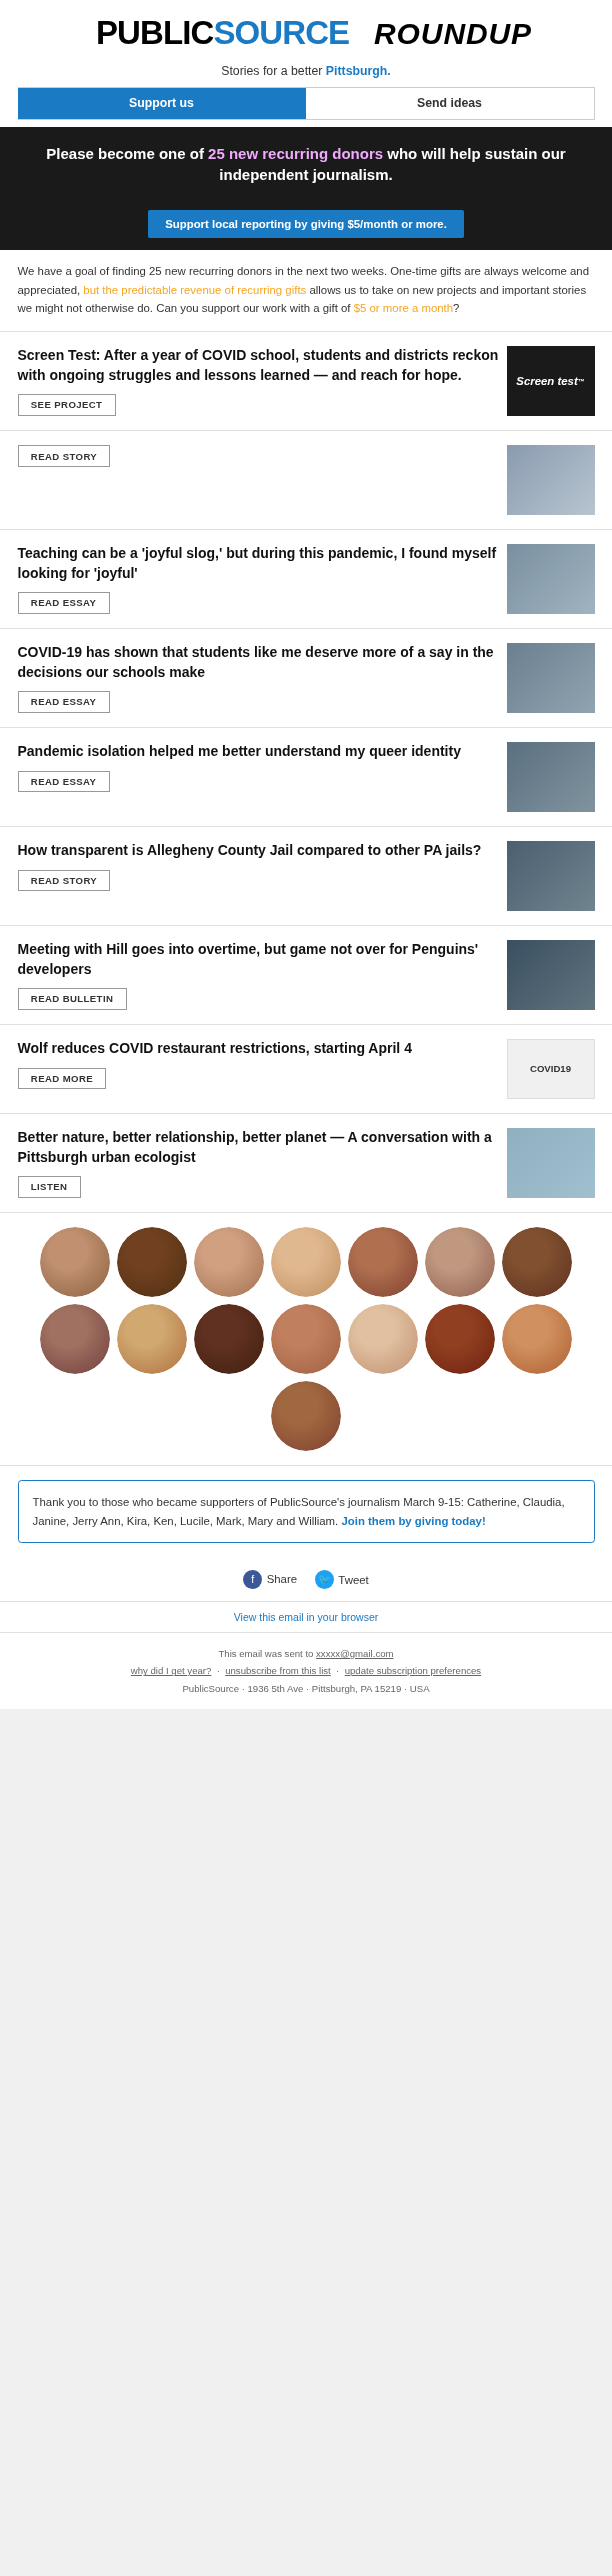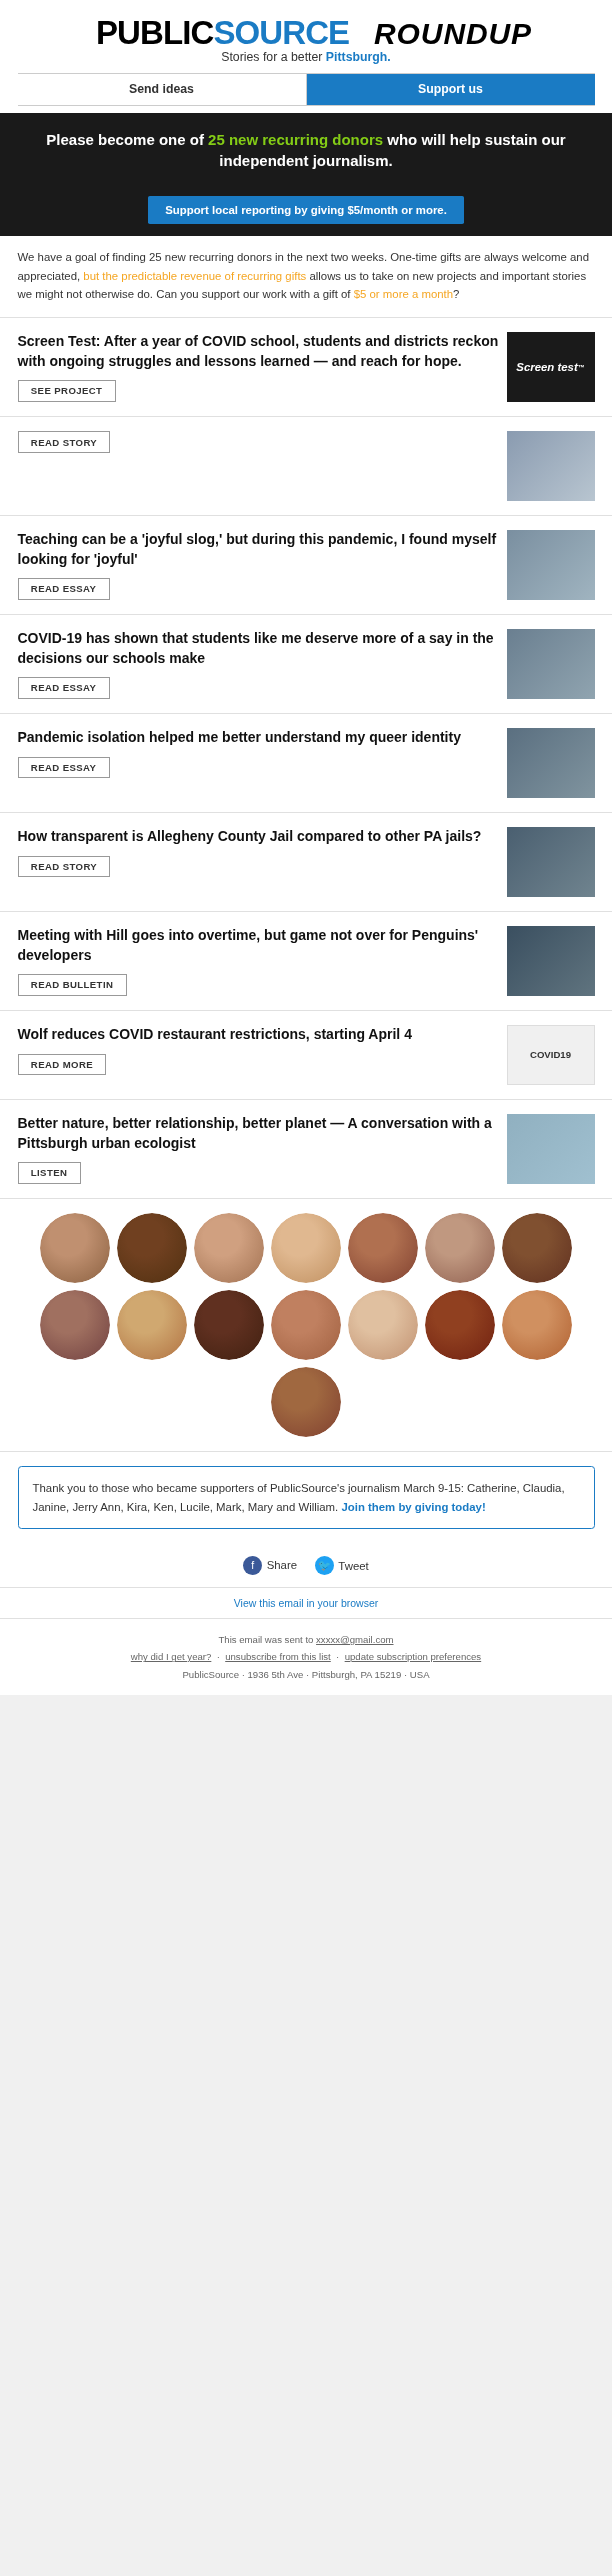--- a/index.html
+++ b/index.html
@@ -32,21 +32,21 @@
     .logo-roundup {
       font-size: 30px;
       font-style: italic;
       font-weight: 900;
       color: #000;
       letter-spacing: 0.9px;
     }
     .tagline {
       font-size: 12.3px;
       color: #333;
-      margin-top: 1px;
+      margin-top: 15px;
     }
     .tagline-pittsburgh { color: #1a7bc4; font-weight: bold; }
 
     
     .nav-buttons {
       display: flex;
       border-top: 0.9px solid #ccc;
       border-bottom: 0.9px solid #ccc;
       margin: 8.8px 0 0;
     }
@@ -75,21 +75,21 @@
       background: #1a1a1a;
       color: #fff;
       text-align: center;
       padding: 15.8px 26px 12.3px;
     }
     .banner-text {
       font-size: 15px;
       font-weight: bold;
       line-height: 1.4;
     }
-    .banner-highlight { color: #84cc16; }
+    .banner-highlight { color: #f0abfc; }
     .banner-btn {
       display: inline-block;
       background: #1a7bc4;
       color: #fff;
       padding: 7.9px 17.5px;
       margin-top: 25px;
       font-size: 11.4px;
       font-weight: bold;
       cursor: pointer;
       border: none;
@@ -295,22 +295,22 @@
       <span class="logo-text">
         <span class="logo-public">PUBLIC</span><span class="logo-source">SOURCE</span>
         &nbsp;
         <span class="logo-roundup">ROUNDUP</span>
       </span>
     </div>
     <div class="tagline">
       <span>Stories for a better </span><span class="tagline-pittsburgh">Pittsburgh.</span>
     </div>
     <div class="nav-buttons">
+      <button class="nav-btn nav-btn-right">Support us</button>
       <button class="nav-btn nav-btn-left">Send ideas</button>
-      <button class="nav-btn nav-btn-right">Support us</button>
     </div>
   </div>
 
   <div class="banner">
     <div class="banner-text">
       <span>Please become one of </span><span class="banner-highlight">25 new recurring donors</span><span> who will help sustain our independent journalism.</span>
     </div>
     <button class="banner-btn">Support local reporting by giving $5/month or more.</button>
   </div>
 

